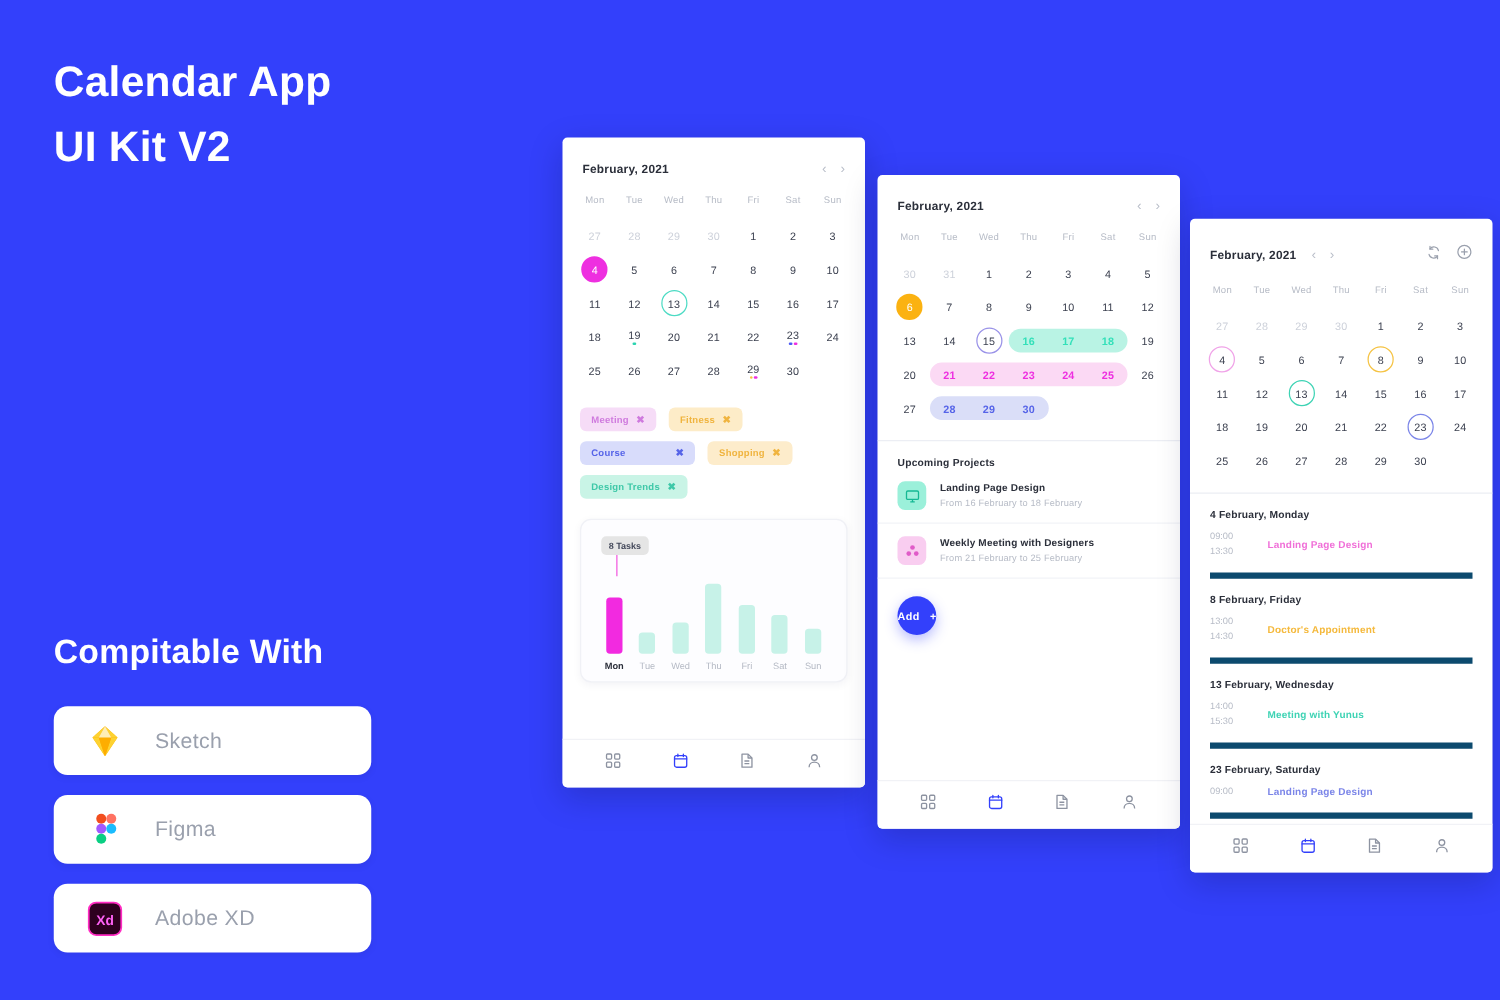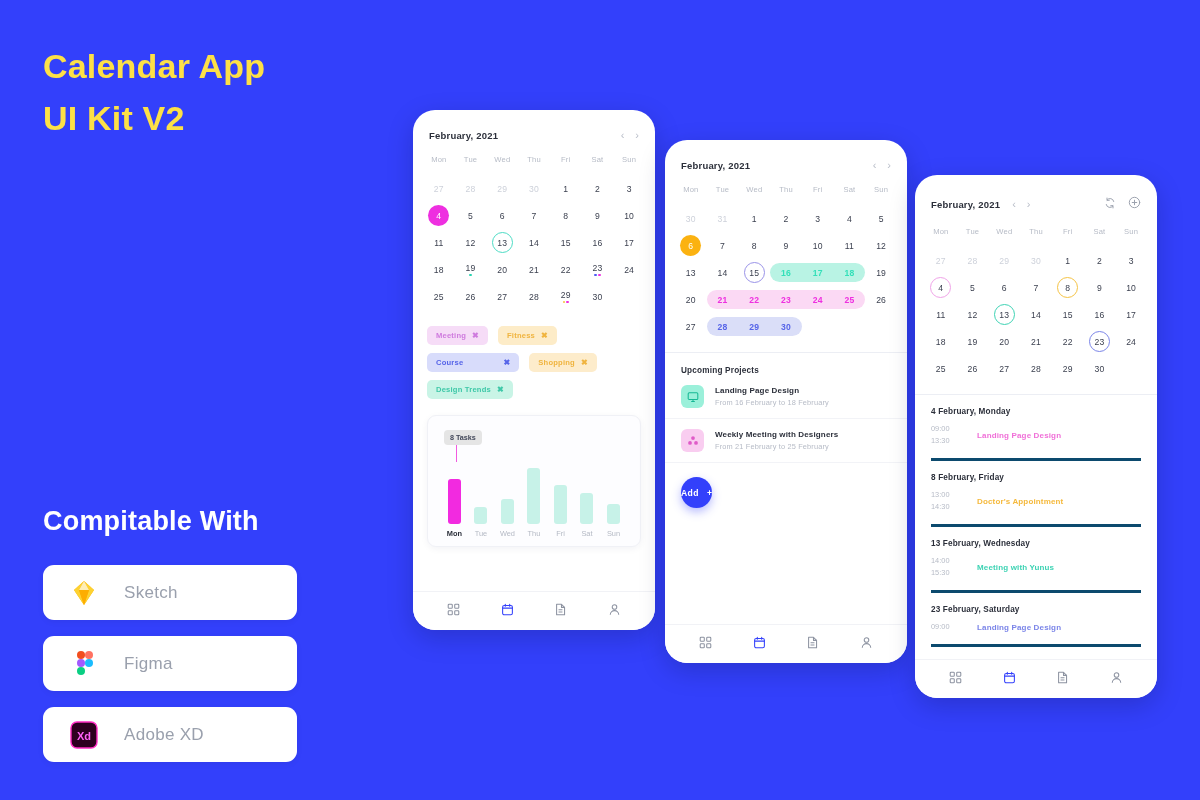--- a/index.html
+++ b/index.html
@@ -6,21 +6,21 @@
   html, body {
     width: 1200px; height: 800px;
     overflow: hidden;
     font-family: "Liberation Sans", sans-serif;
   }
   body { background: #3340fb; position: relative; }
 
   
   .promo-title {
     position: absolute; left: 43px; top: 40px;
-    color: #fde047;
+    color: #ffffff;
     font-size: 34px; font-weight: bold; line-height: 52px;
     letter-spacing: 0.2px;
   }
   .promo-compat-heading {
     position: absolute; left: 43px; top: 506px;
     color: #ffffff;
     font-size: 27px; font-weight: bold; letter-spacing: 0.2px;
   }
   .compat-list { position: absolute; left: 43px; top: 565px; width: 254px; }
   .compat-card {
@@ -29,22 +29,23 @@
     padding-left: 24px; box-shadow: 0 2px 6px rgba(0,0,0,0.06);
   }
   .compat-logo { width: 34px; height: 34px; flex: 0 0 34px; position: relative; }
   .compat-name {
     margin-left: 23px; color: #9aa0ad; font-size: 17px; letter-spacing: 0.3px;
   }
 
   
   .phone {
     position: absolute; background: #ffffff;
-    border-radius: 22px; overflow: hidden;
+    border-radius: 4px; overflow: hidden;
     box-shadow: 0 8px 26px rgba(10,14,60,0.22);
+    margin-left: 37px;
   }
   #phone1 { left: 413px; top: 110px; width: 242px; height: 520px; }
   #phone2 { left: 665px; top: 140px; width: 242px; height: 523px; }
   #phone3 { left: 915px; top: 175px; width: 242px; height: 523px; }
 
   .cal-head {
     display: flex; align-items: center;
     padding: 20px 16px 0 16px;
   }
   .cal-month { font-size: 9.5px; font-weight: bold; color: #2b2f3a; letter-spacing: .2px; }
@@ -148,21 +149,21 @@
   }
 
   
   .agenda { padding: 0 16px; }
   .ag-day {
     font-size: 8.2px; font-weight: bold; color: #2b2f3a;
     padding: 12px 0 0 0; letter-spacing: .15px;
   }
   .ag-item {
     display: flex; align-items: center; padding: 7px 0 11px 0;
-    border-bottom: 3px solid #0c4a6e;
+    border-bottom: 5px solid #0c4a6e;
   }
   .ag-times { width: 46px; flex: 0 0 46px; }
   .ag-t { font-size: 7.4px; color: #b6bbc6; line-height: 12px; }
   .ag-title { font-size: 8px; font-weight: bold; letter-spacing: .15px; }
   .divider-strong { border-top: 1px solid #eceef4; margin: 12px 0 0 0; }
 </style>
 </head>
 <body>
 
 <div class="promo-title">

